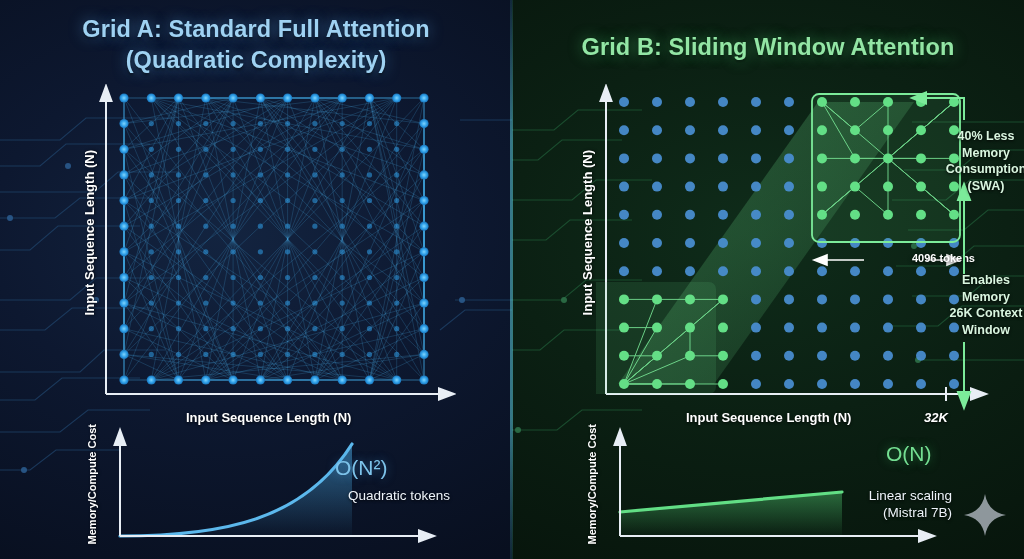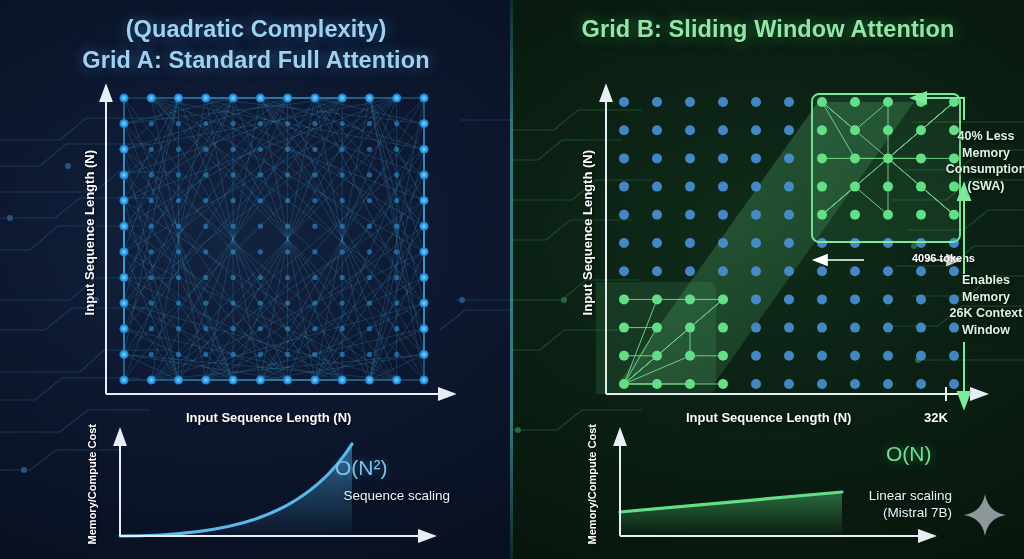--- a/index.html
+++ b/index.html
@@ -22,41 +22,41 @@
     background: linear-gradient(180deg, rgba(70,170,190,.15), rgba(90,200,215,.55) 25%, rgba(90,200,215,.55) 75%, rgba(70,170,190,.15));
     filter: blur(.4px); }
 
   
   .traces { position: absolute; inset: 0; pointer-events: none; }
 
   
   .title { position: absolute; top: 14px; width: 100%; text-align: center;
     font-size: 23.5px; font-weight: bold; line-height: 1.31; letter-spacing: .1px; }
   .title-a { color: #9fd2f2; text-shadow: 0 0 14px rgba(90,170,235,.55), 0 2px 3px rgba(0,0,0,.7); }
-  .title-b { color: #93e6a5; text-shadow: 0 0 14px rgba(80,220,120,.5), 0 2px 3px rgba(0,0,0,.7); }
+  .title-b { color: #93e6a5; text-shadow: 0 0 14px rgba(80,220,120,.5), 0 2px 3px rgba(0,0,0,.7); margin-top: 18px; }
 
   
   .ylab { position: absolute; color: #ffffff; font-size: 13px; font-weight: bold;
     writing-mode: vertical-rl; transform: rotate(180deg); white-space: nowrap;
     text-shadow: 0 1px 3px rgba(0,0,0,.8); }
   .xlab { position: absolute; color: #ffffff; font-size: 13px; font-weight: bold;
     white-space: nowrap; text-shadow: 0 1px 3px rgba(0,0,0,.8); }
   .ylab-small { font-size: 11px; }
 
   
   .gridsvg { position: absolute; }
 
   
   .annot { position: absolute; color: #d9f5df; font-size: 12.5px; font-weight: bold;
     text-align: center; line-height: 1.32; width: 94px;
     text-shadow: 0 1px 3px rgba(0,0,0,.85); margin-left: 23px; }
   .tokens-label { position: absolute; color: #ffffff; font-size: 11px; font-weight: bold;
     white-space: nowrap; text-shadow: 0 1px 4px rgba(0,0,0,.9); }
   .tick-label { position: absolute; color: #ffffff; font-size: 13px; font-weight: bold;
-    text-shadow: 0 1px 3px rgba(0,0,0,.8); }
+    text-shadow: 0 1px 3px rgba(0,0,0,.8); font-style: italic; }
 
   
   .bigO { position: absolute; font-size: 21px; font-weight: normal; white-space: nowrap; }
   .bigO-a { color: #7dc3ea; text-shadow: 0 0 10px rgba(80,160,230,.5); }
   .bigO-b { color: #74df92; text-shadow: 0 0 10px rgba(70,210,110,.5); }
   .caption { position: absolute; color: #eef4fa; font-size: 13.5px; line-height: 1.28;
     text-align: right; white-space: nowrap; text-shadow: 0 1px 3px rgba(0,0,0,.8); }
 </style>
 </head>
 <body>
@@ -84,22 +84,22 @@
       <g fill="#2a5a8c" opacity="0.9">
         <circle cx="68" cy="166" r="3"></circle>
           <circle cx="10" cy="218" r="3"></circle>
         <circle cx="96" cy="300" r="3"></circle>
           <circle cx="24" cy="470" r="3"></circle>
         <circle cx="462" cy="300" r="3"></circle>
       </g>
     </svg>
 
     <div class="title title-a">
+      <div>Grid A: Standard Full Attention</div>
       <div>(Quadratic Complexity)</div>
-      <div>Grid A: Standard Full Attention</div>
     </div>
 
     <div class="ylab" style="left:82px; top:150px;">Input Sequence Length (N)</div>
 
     <svg class="gridsvg" style="left:96px; top:84px;" width="360" height="330">
       <defs>
         <radialGradient id="dotGlowA" cx="50%" cy="50%" r="50%">
           <stop offset="0%" stop-color="#7fd6ff"></stop>
             <stop offset="60%" stop-color="#2f9fe8"></stop>
           <stop offset="100%" stop-color="#1a73b8"></stop>
@@ -280,21 +280,21 @@
       <g stroke="#e8eef5" stroke-width="2" fill="#e8eef5">
         <line x1="16" y1="112" x2="16" y2="18"></line>
         <polygon points="16,6 10.5,21 21.5,21"></polygon>
         <line x1="16" y1="112" x2="318" y2="112"></line>
         <polygon points="330,112 315,106.5 315,117.5"></polygon>
       </g>
     </svg>
 
     <div class="bigO bigO-a" style="left:335px; top:456px;">O(N²)</div>
     <div class="caption" style="left:210px; top:487px; width:240px;">
-      <div>Sequence scaling</div>
+      <div>Quadratic tokens</div>
     </div>
   </div>
 
   <div class="panel panel-b">
     <svg class="traces" width="512" height="559">
       <g fill="none" stroke="#1d5433" stroke-width="1.1" opacity="0.85">
         <path d="M0 130 H42 L66 110 H130"></path>
         <path d="M0 160 H26 L50 140 H110"></path>
         <path d="M0 200 H60 L84 180 H140"></path>
         <path d="M0 240 H34 L58 220 H120"></path>

